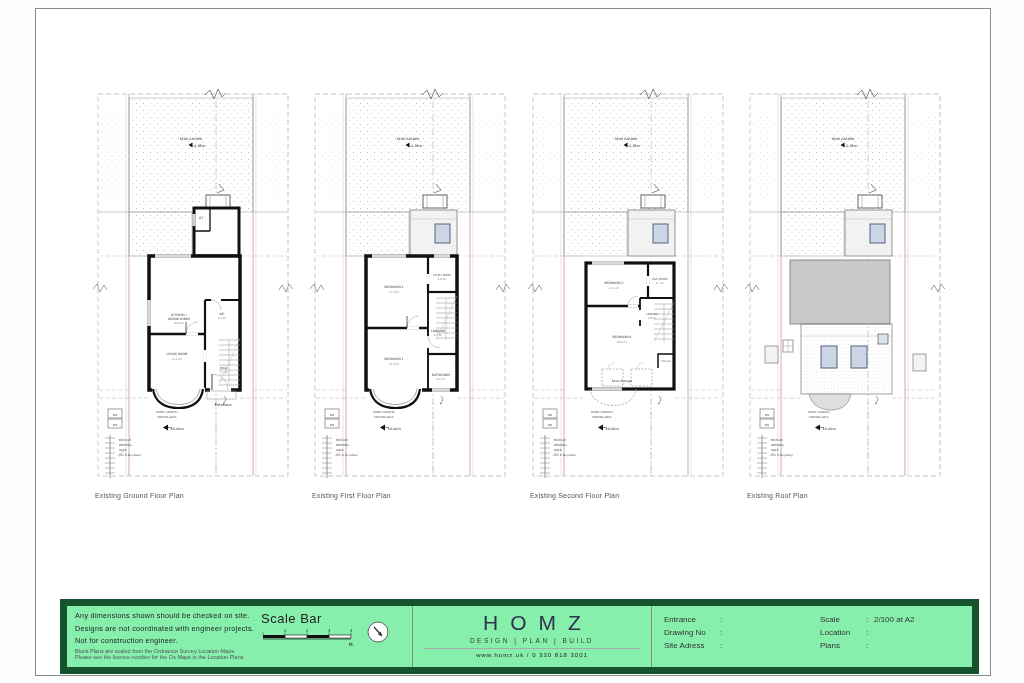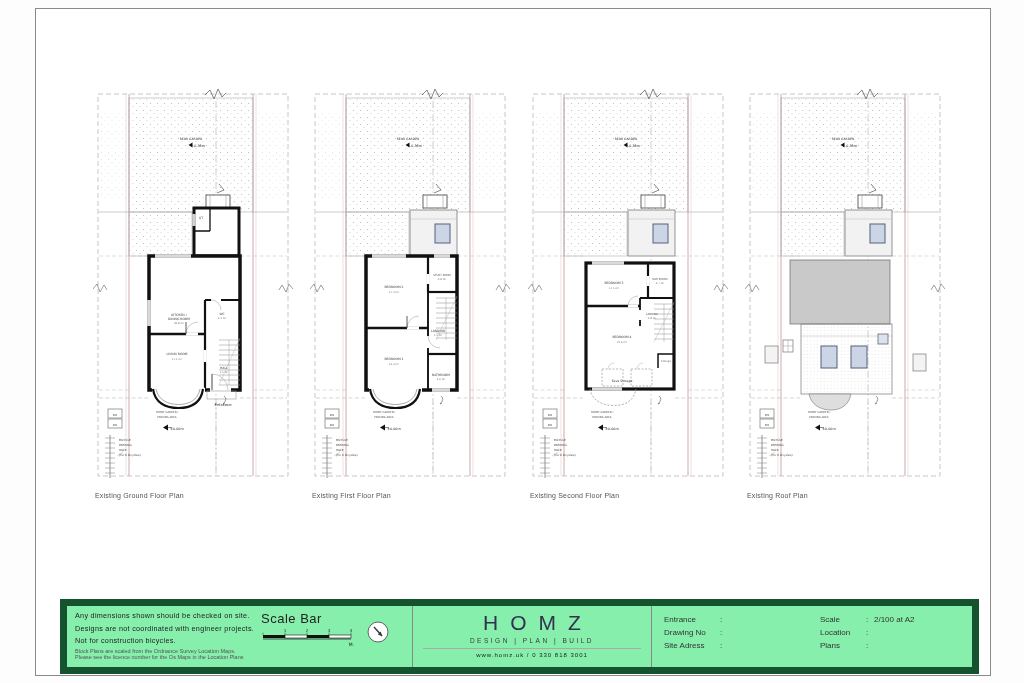--- a/index.html
+++ b/index.html
@@ -285,21 +285,21 @@
     <use href="#front-furniture"></use>
     <use href="#common-labels"></use>
   </svg>
   <div class="plan-title">Existing Roof Plan</div>
 </div>
 
 <div class="titleblock">
   <div class="tb-notes">
     <p class="note">Any dimensions shown should be checked on site.</p>
     <p class="note">Designs are not coordinated with engineer projects.</p>
-    <p class="note">Not for construction bicycles.</p>
+    <p class="note">Not for construction engineer.</p>
     <p class="fine">Block Plans are scaled from the Ordnance Survey Location Maps.</p>
     <p class="fine">Please see the licence number for the Os Maps in the Location Plans</p>
   </div>
 
   <div class="tb-scale">
     <div class="sb-label">Scale Bar</div>
     <svg width="100" height="20" viewBox="0 0 100 20">
       <text x="26" y="4.5" class="tick">1</text>
       <text x="48" y="4.5" class="tick">2</text>
       <text x="70" y="4.5" class="tick">3</text>

